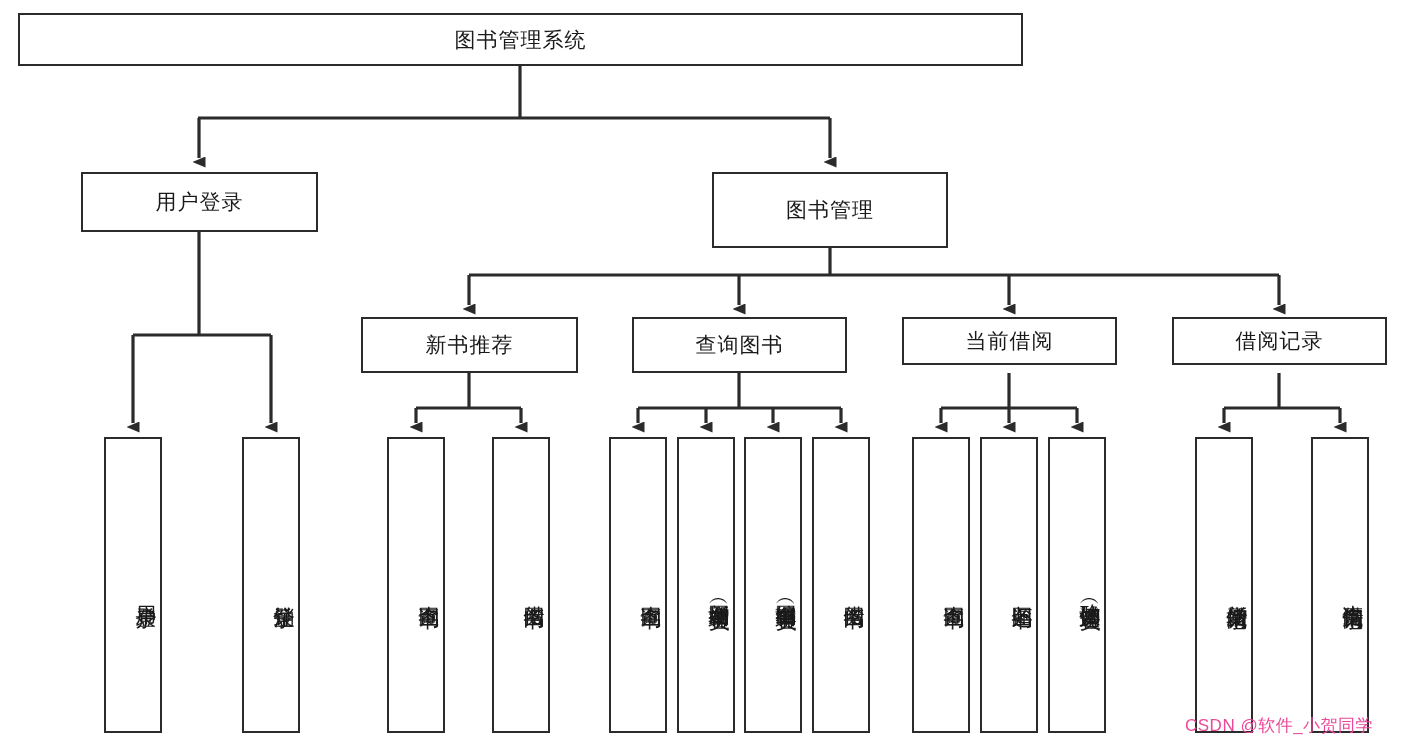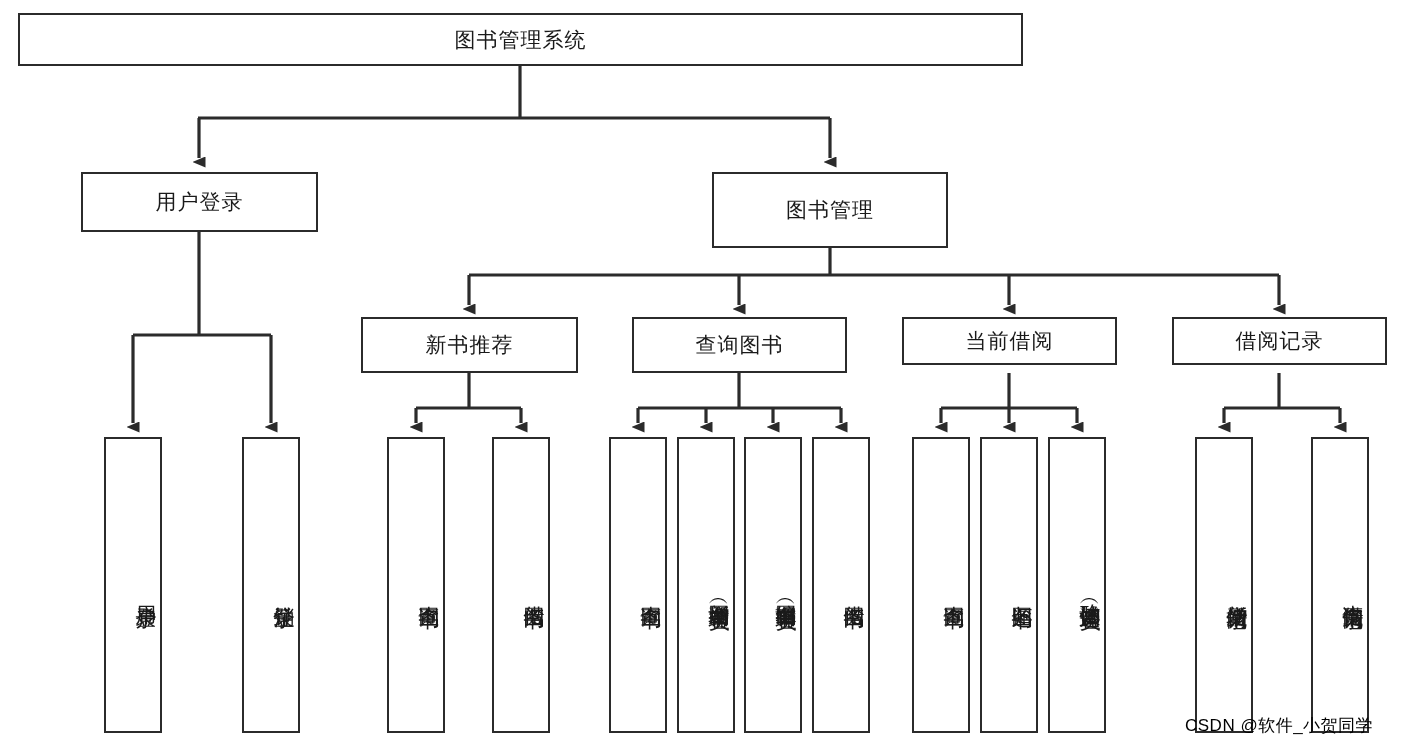--- a/index.html
+++ b/index.html
@@ -53,21 +53,21 @@
   .node.v > .vtext {
     writing-mode: vertical-rl;
     text-orientation: upright;
     display: block;
   }
   .watermark {
     position: absolute;
     left: 1185px;
     top: 714px;
     font-size: 17px;
-    color: #000000;
+    color: #ec4899;
     letter-spacing: 0.5px;
     white-space: nowrap;
     z-index: 3;
   }
 </style>
 </head>
 <body>
 
 <div id="canvas">
 

